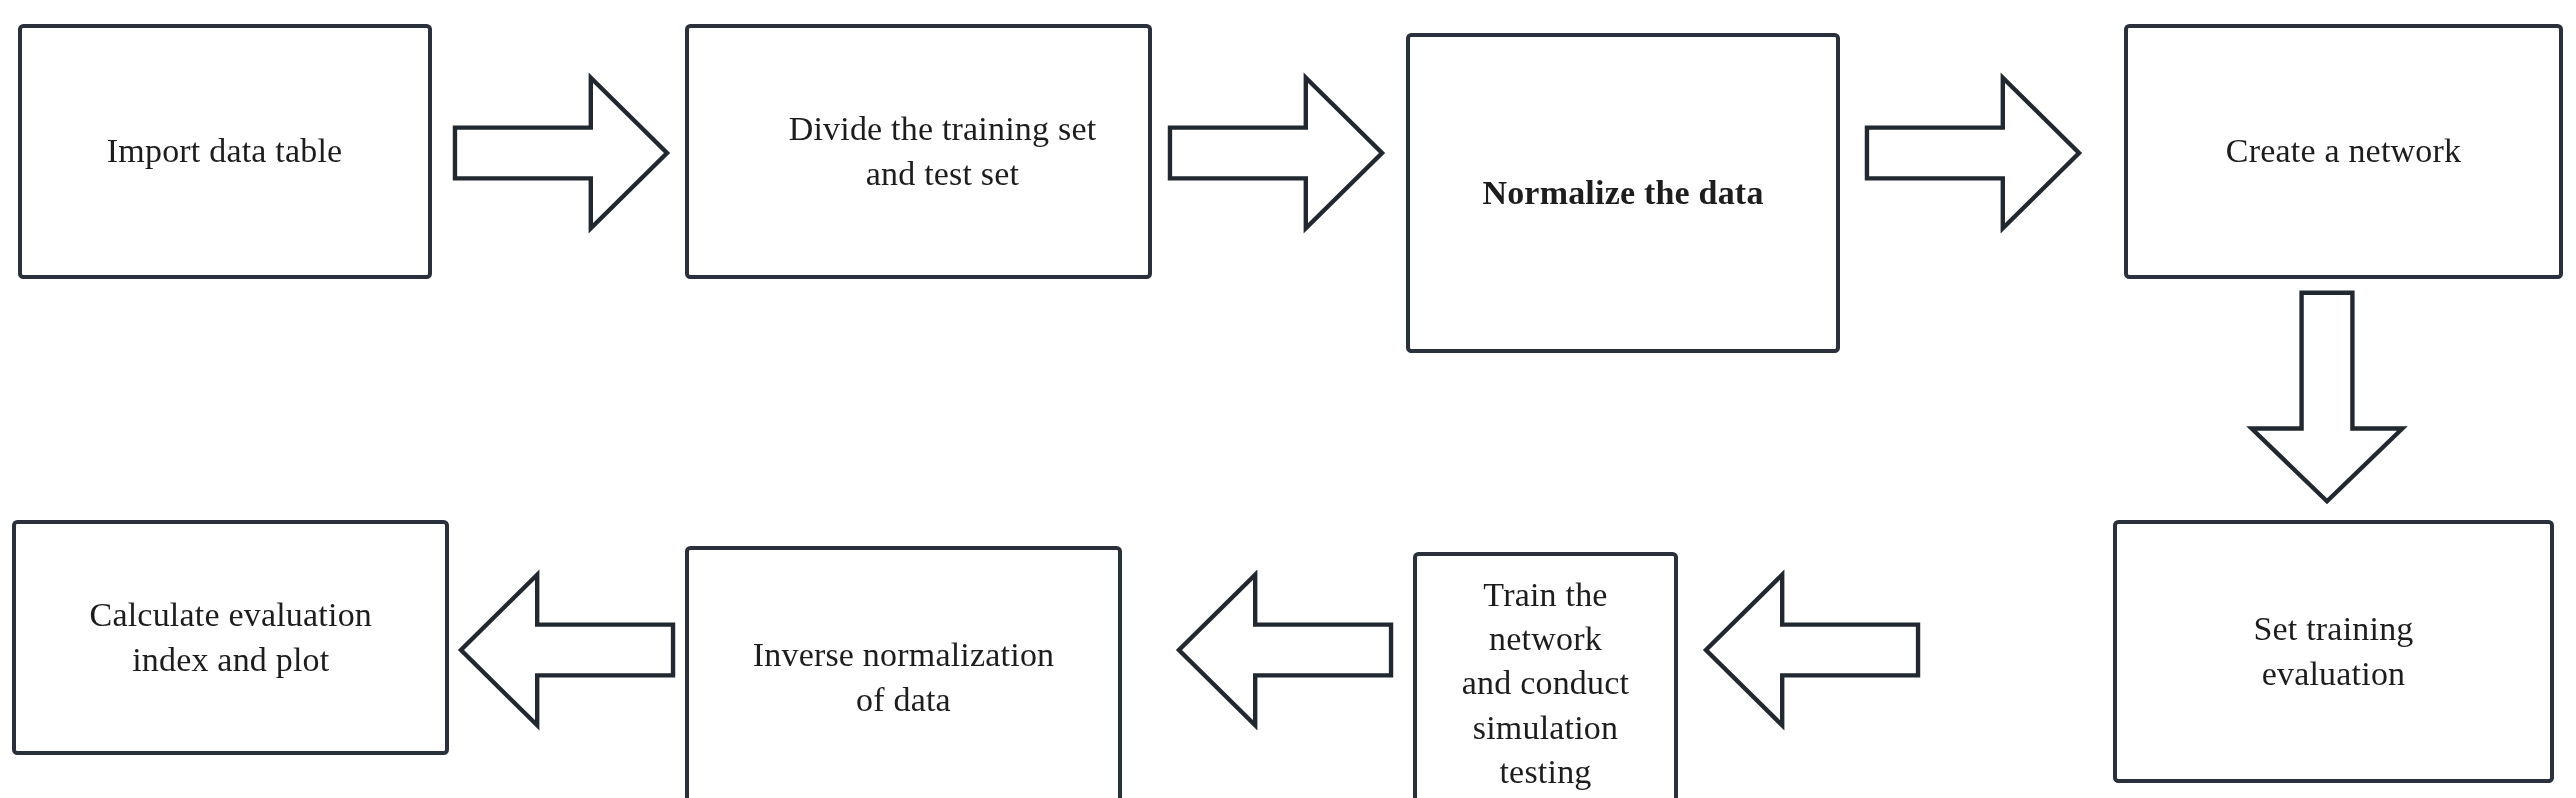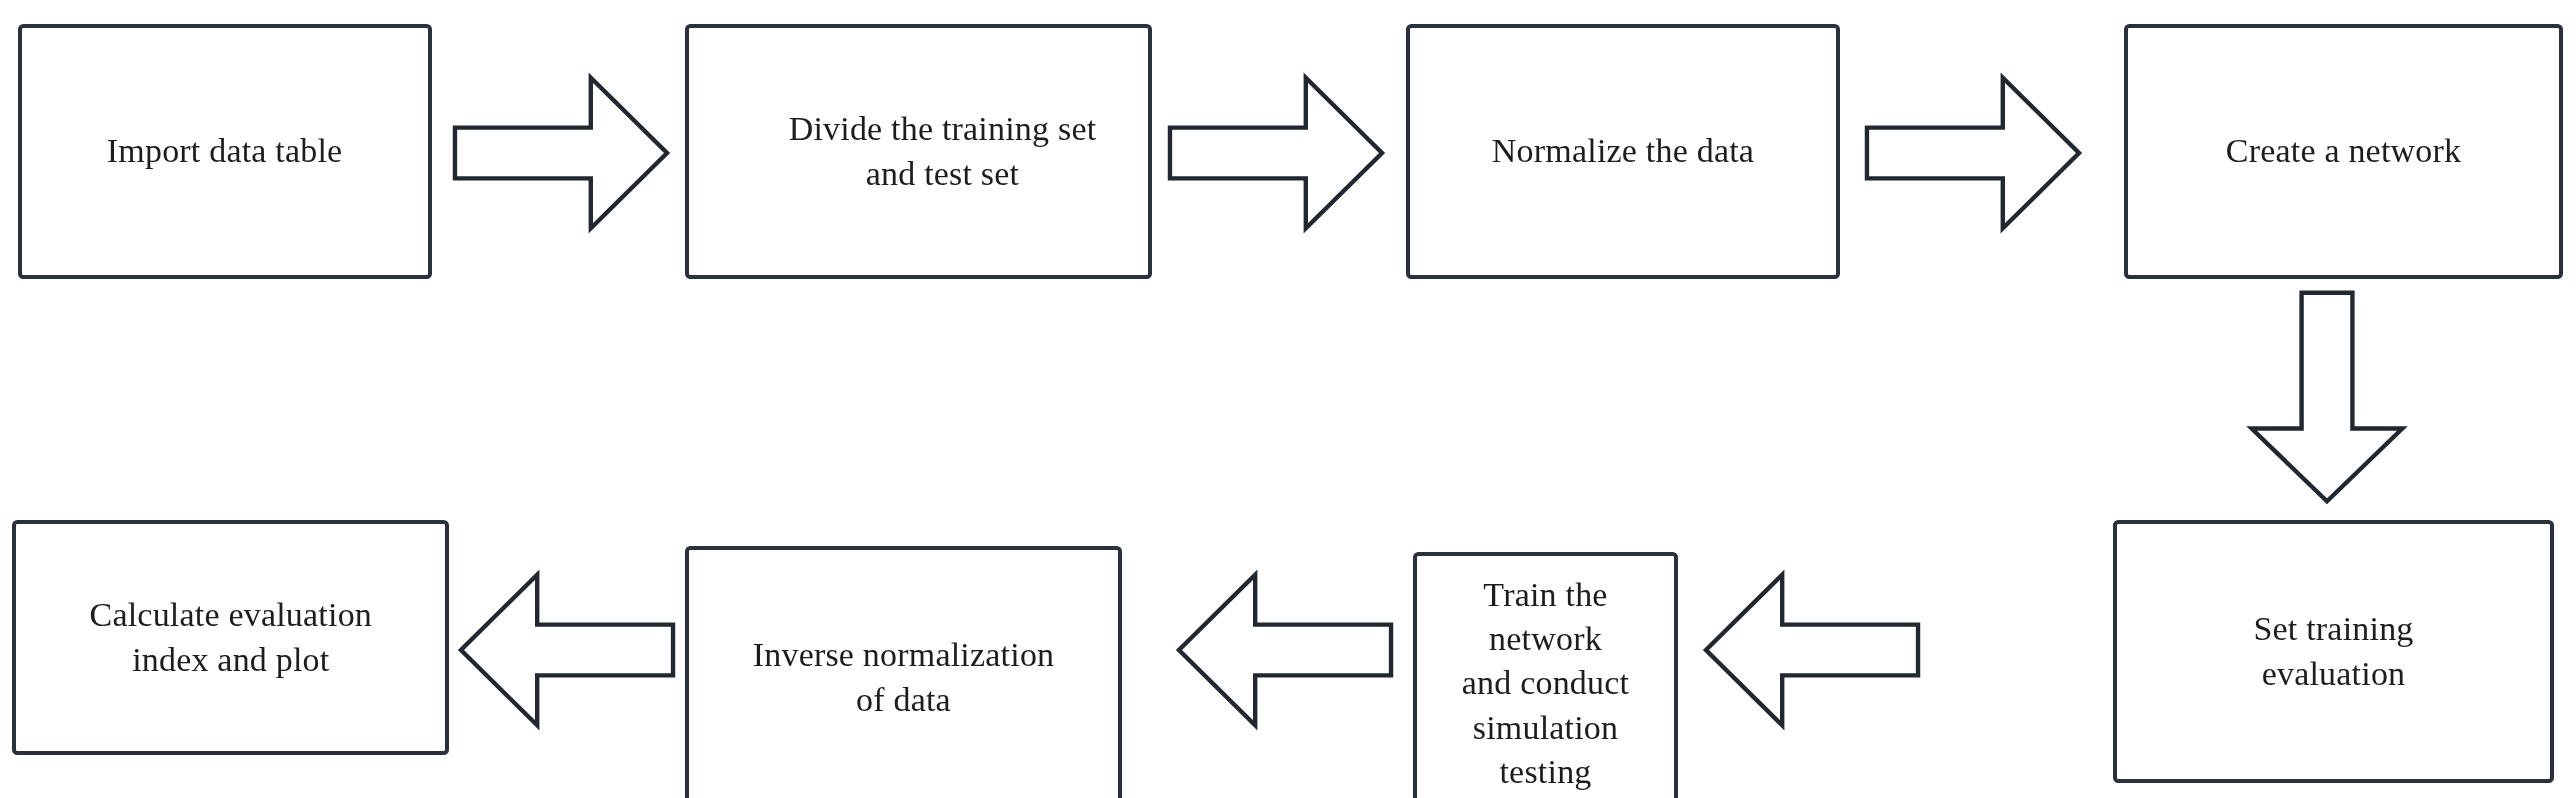--- a/index.html
+++ b/index.html
@@ -55,21 +55,21 @@
   .arrow-shape {
     fill: #ffffff;
     stroke: #22282f;
     stroke-width: 5;
     stroke-linejoin: miter;
   }
 
   
   #node-import       { left: 17.6px;   top: 24px;  width: 414px; height: 255px; }
   #node-divide       { left: 685px;  top: 24px;  width: 467px; height: 255px; padding-left: 48px; }
-  #node-normalize    { left: 1406px; top: 24px;  width: 434px; height: 255px; }
+  #node-normalize    { left: 1406px; top: 33px;  width: 434px; height: 320px; font-weight: bold; }
   #node-create       { left: 2124px; top: 24px;  width: 439px; height: 255px; }
 
   
   #node-settrain     { left: 2113px; top: 520px; width: 441px; height: 263px; }
   #node-train        { left: 1413px; top: 540px; width: 265px; height: 263px; margin-top: 12px; }
   #node-inverse      { left: 685px;  top: 546px; width: 437px; height: 263px; }
   #node-calculate    { left: 12.3px;   top: 520px; width: 437px; height: 235px; }
 
   
   #arrow-1 { left: 452px;  top: 75px;  width: 218px; height: 156px; }

